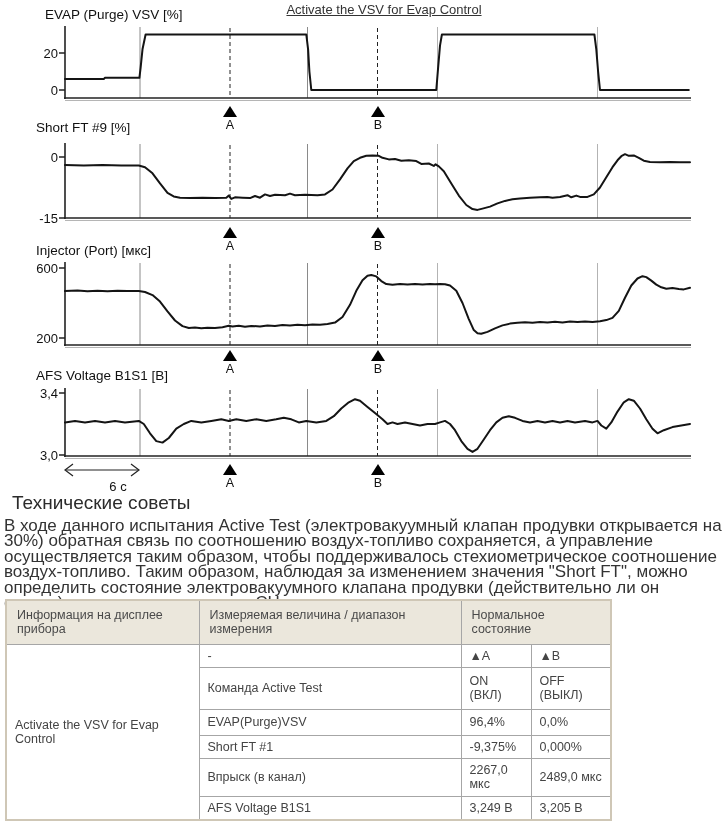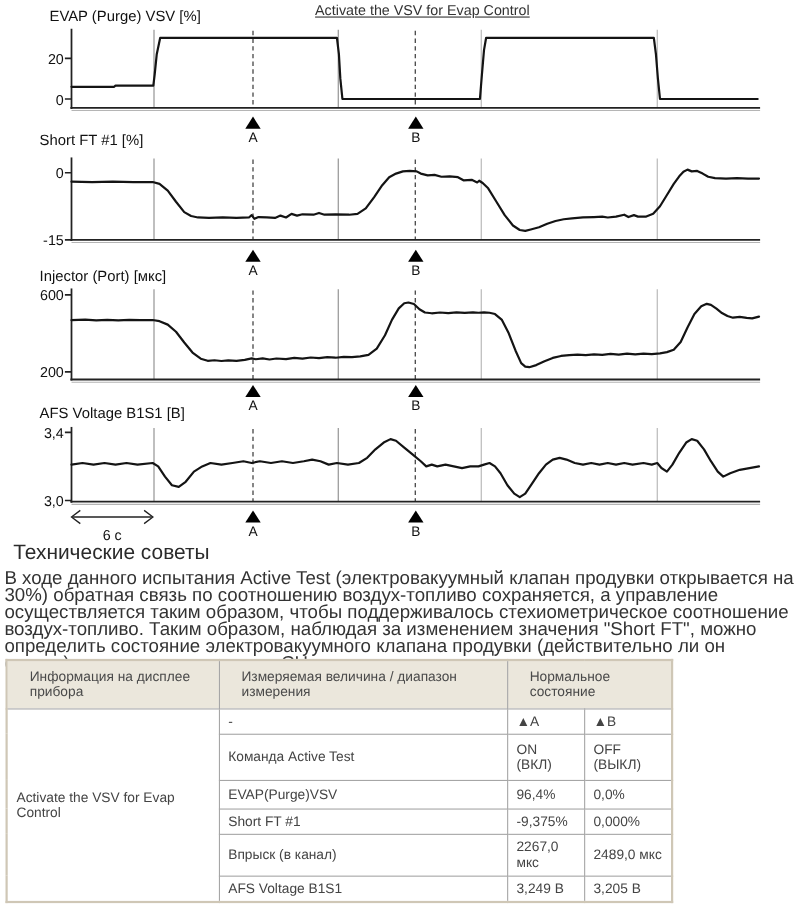--- a/index.html
+++ b/index.html
@@ -11,32 +11,32 @@
   .ytick{width:32px;text-align:right;font-size:13px;color:#111;}
   .tri{width:0;height:0;border-left:7px solid transparent;border-right:7px solid transparent;
        border-bottom:11px solid #000;}
   .mlabel{width:16px;text-align:center;font-size:12.5px;color:#111;}
   .tips-h{font-size:19px;color:#2b2b2b;white-space:nowrap;}
   .tips-p{font-size:17px;line-height:15.4px;color:#333;width:721px;}
   table.res{border-collapse:collapse;table-layout:fixed;font-size:12.5px;color:#444;
             border:2px solid #cfc7b6;background:#fff;}
   table.res th,table.res td{border:1px solid #a6a6a6;padding:4px 8px;text-align:left;
             vertical-align:middle;font-weight:normal;overflow:hidden;}
-  table.res thead th{background:#ebe7dc;color:#4a4a4a;padding:6px 20px;}
+  table.res thead th{background:#ebe7dc;color:#4a4a4a;padding:6px 10px;}
   svg.plot{display:block;}
 </style>
 </head>
 <body>
 
 <div id="page">
 
   <div class="abs figtitle" style="left:244px;top:2px;width:280px;text-align:center;">Activate the VSV for Evap Control</div>
 
   <div class="abs ctitle" style="left:45px;top:7px;">EVAP (Purge) VSV [%]</div>
-  <div class="abs ctitle" style="left:36px;top:120px;">Short FT #1 [%]</div>
+  <div class="abs ctitle" style="left:36px;top:120px;">Short FT #9 [%]</div>
   <div class="abs ctitle" style="left:36px;top:243px;">Injector (Port) [мкс]</div>
   <div class="abs ctitle" style="left:36px;top:368px;">AFS Voltage B1S1 [В]</div>
 
   <div class="abs ytick" style="left:26px;top:46px;">20</div>
   <div class="abs ytick" style="left:26px;top:83px;">0</div>
   <div class="abs ytick" style="left:26px;top:150px;">0</div>
   <div class="abs ytick" style="left:26px;top:211px;">-15</div>
   <div class="abs ytick" style="left:26px;top:261px;">600</div>
   <div class="abs ytick" style="left:26px;top:331px;">200</div>
   <div class="abs ytick" style="left:26px;top:386px;">3,4</div>
@@ -117,21 +117,21 @@
   <div class="abs tri" style="left:223px;top:464px;"></div>
   <div class="abs tri" style="left:371px;top:464px;"></div>
   <div class="abs mlabel" style="left:222px;top:476px;">A</div>
   <div class="abs mlabel" style="left:370px;top:476px;">B</div>
 
   <svg class="abs" style="left:60px;top:462px;" width="84" height="16">
     <line x1="6" y1="8" x2="78" y2="8" stroke="#222" stroke-width="1.2"></line>
     <polyline points="13,2 5,8 13,14" fill="none" stroke="#222" stroke-width="1.2"></polyline>
     <polyline points="71,2 79,8 71,14" fill="none" stroke="#222" stroke-width="1.2"></polyline>
   </svg>
-  <div class="abs" style="left:60px;top:479px;width:84px;text-align:center;font-size:13px;color:#111;">6 с</div>
+  <div class="abs" style="left:76px;top:479px;width:84px;text-align:center;font-size:13px;color:#111;">6 с</div>
 
   <div class="abs tips-h" style="left:12px;top:492px;">Технические советы</div>
   <div class="abs tips-p" style="left:4px;top:518px;">В ходе данного испытания Active Test (электровакуумный клапан продувки открывается на 30%) обратная связь по соотношению воздух-топливо сохраняется, а управление осуществляется таким образом, чтобы поддерживалось стехиометрическое соотношение воздух-топливо. Таким образом, наблюдая за изменением значения "Short FT", можно определить состояние электровакуумного клапана продувки (действительно ли он открыт), а также концентрацию CH в продувочном газе.</div>
 
   <table class="res abs" style="left:5px;top:599px;width:605px;">
     <colgroup>
         <col style="width:193px;">
         <col style="width:262px;">
         <col style="width:70px;">
         <col style="width:80px;">

